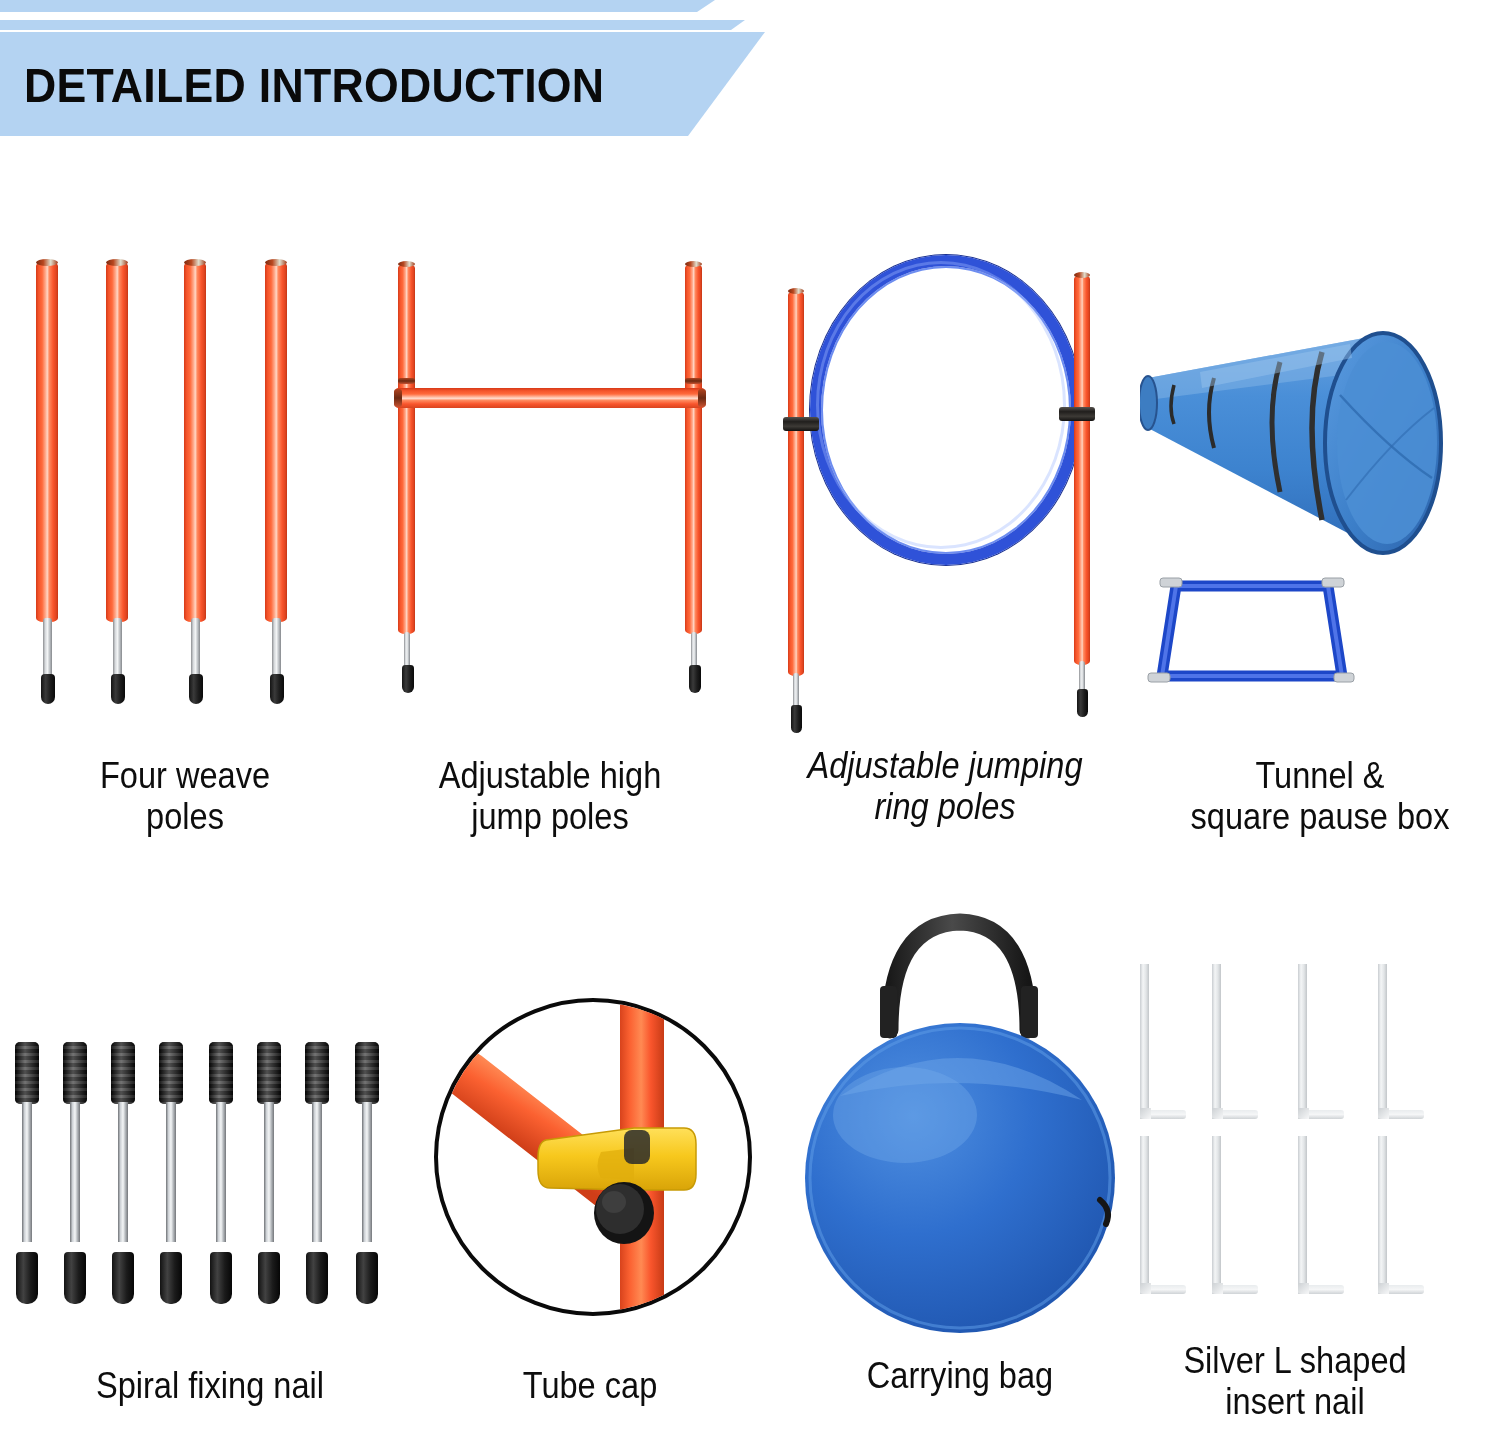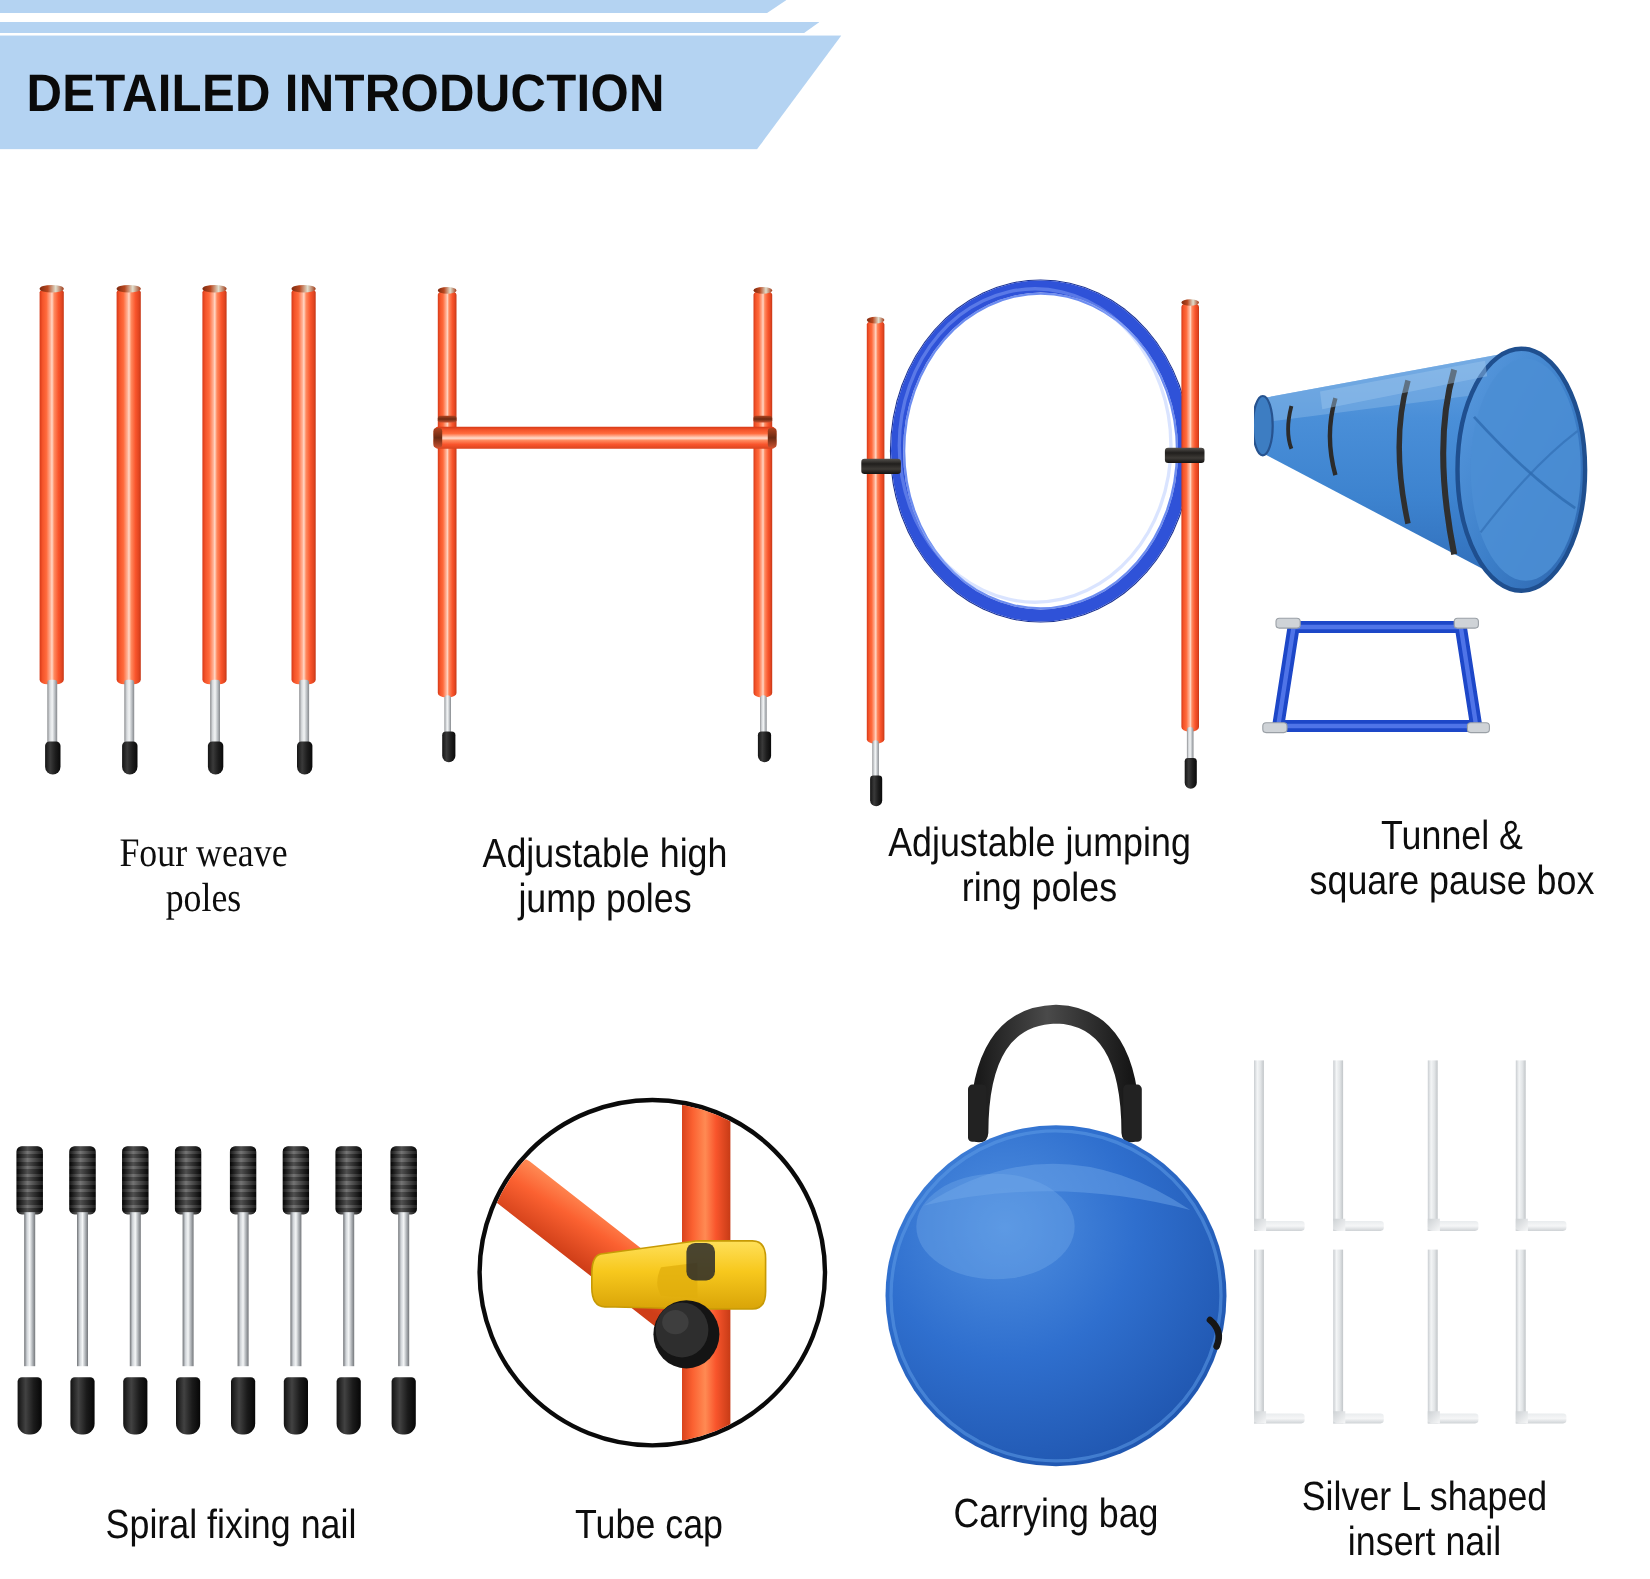--- a/index.html
+++ b/index.html
@@ -85,21 +85,21 @@
 </head>
 <body>
 
 <div id="banner-zone">
   <div class="strip strip-1"></div>
   <div class="strip strip-2"></div>
   <div class="banner-main"></div>
   <div id="banner-title">DETAILED INTRODUCTION</div>
 </div>
 
-<div class="cell" style="left:20px;top:250px;width:330px;height:600px;font-family:Liberation Serif, serif;">
+<div class="cell" style="left:20px;top:250px;width:330px;height:600px;">
   <div class="cell-art" style="height:470px;">
 
     <div>
       <div class="pole" style="left:16px;top:12px;width:22px;height:360px;"></div>
       <div class="pole-top-cap" style="left:16px;top:9px;width:22px;height:7px;"></div>
       <div class="stake" style="left:23px;top:368px;width:9px;height:68px;"></div>
       <div class="rubber-tip" style="left:21px;top:424px;width:14px;height:30px;"></div>
     </div>
 
     <div>
@@ -151,21 +151,21 @@
     <div class="pole-h" style="left:14px;top:138px;width:312px;height:20px;"></div>
     <div class="joint-band" style="left:14px;top:139px;width:8px;height:18px;border-radius:3px;"></div>
     <div class="joint-band" style="left:318px;top:139px;width:8px;height:18px;border-radius:3px;"></div>
   </div>
   <div class="cell-label" style="top:505px;">
     <div>Adjustable high</div>
     <div>jump poles</div>
   </div>
 </div>
 
-<div class="cell" style="left:770px;top:245px;width:350px;height:610px;">
+<div class="cell" style="left:770px;top:245px;width:350px;height:610px;font-style:italic;">
   <div class="cell-art" style="height:490px;">
 
     <div class="ring" style="left:40px;top:10px;width:250px;height:288px;"></div>
     <div class="ring-sheen" style="left:46px;top:16px;width:244px;height:282px;opacity:.45;"></div>
 
     <div>
       <div class="pole" style="left:18px;top:46px;width:16px;height:385px;"></div>
       <div class="pole-top-cap" style="left:18px;top:43px;width:16px;height:6px;"></div>
       <div class="stake" style="left:23px;top:428px;width:6px;height:40px;"></div>
       <div class="rubber-tip" style="left:21px;top:460px;width:11px;height:28px;"></div>
@@ -179,21 +179,21 @@
       <div class="rubber-tip" style="left:307px;top:444px;width:11px;height:28px;"></div>
       <div class="clamp" style="left:289px;top:162px;width:36px;height:14px;"></div>
     </div>
   </div>
   <div class="cell-label" style="top:500px;">
     <div>Adjustable jumping</div>
     <div>ring poles</div>
   </div>
 </div>
 
-<div class="cell" style="left:1140px;top:284px;width:360px;height:555px;">
+<div class="cell" style="left:1140px;top:300px;width:360px;height:555px;">
   <div class="cell-art" style="height:420px;">
     <svg width="360" height="290" viewBox="0 0 360 290">
       <defs>
         <linearGradient id="tunBody" x1="0" y1="0" x2="0" y2="1">
           <stop offset="0%" stop-color="#6aa3e0"></stop>
           <stop offset="28%" stop-color="#4a8fd8"></stop>
           <stop offset="62%" stop-color="#3d83cf"></stop>
           <stop offset="100%" stop-color="#2f6cb8"></stop>
         </linearGradient>
         <linearGradient id="tunMouth" x1="0" y1="0" x2="1" y2="1">

